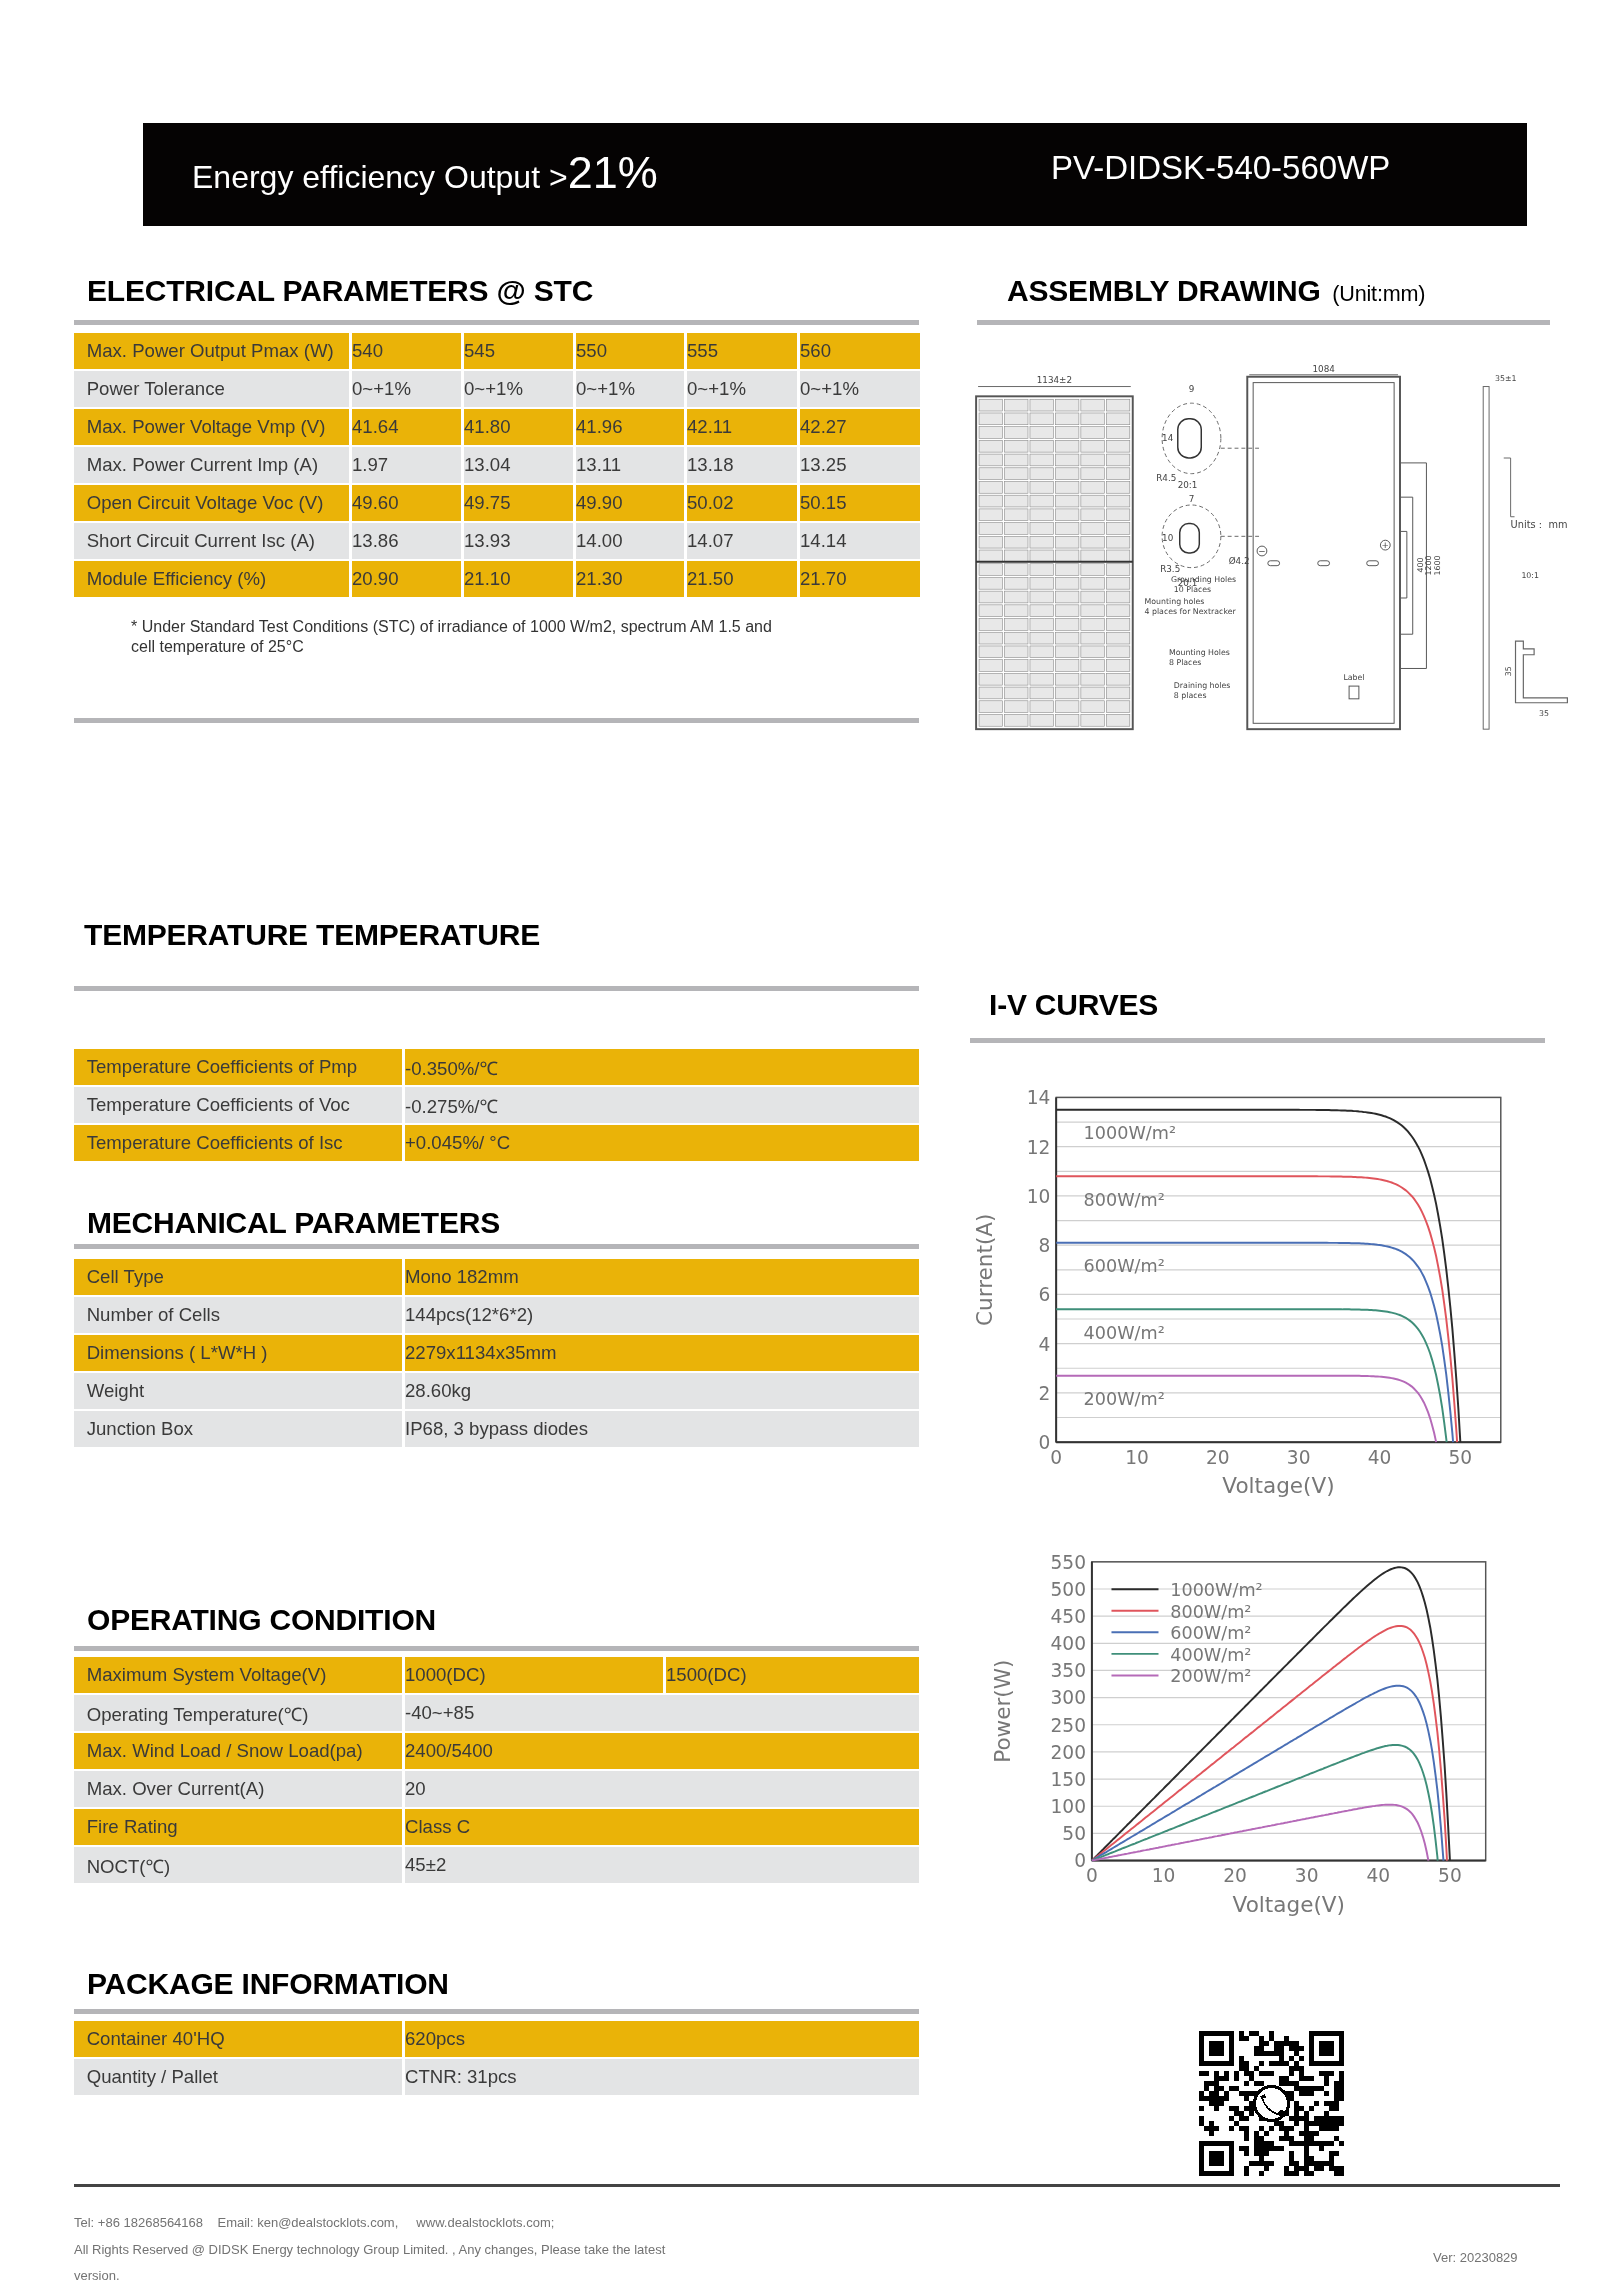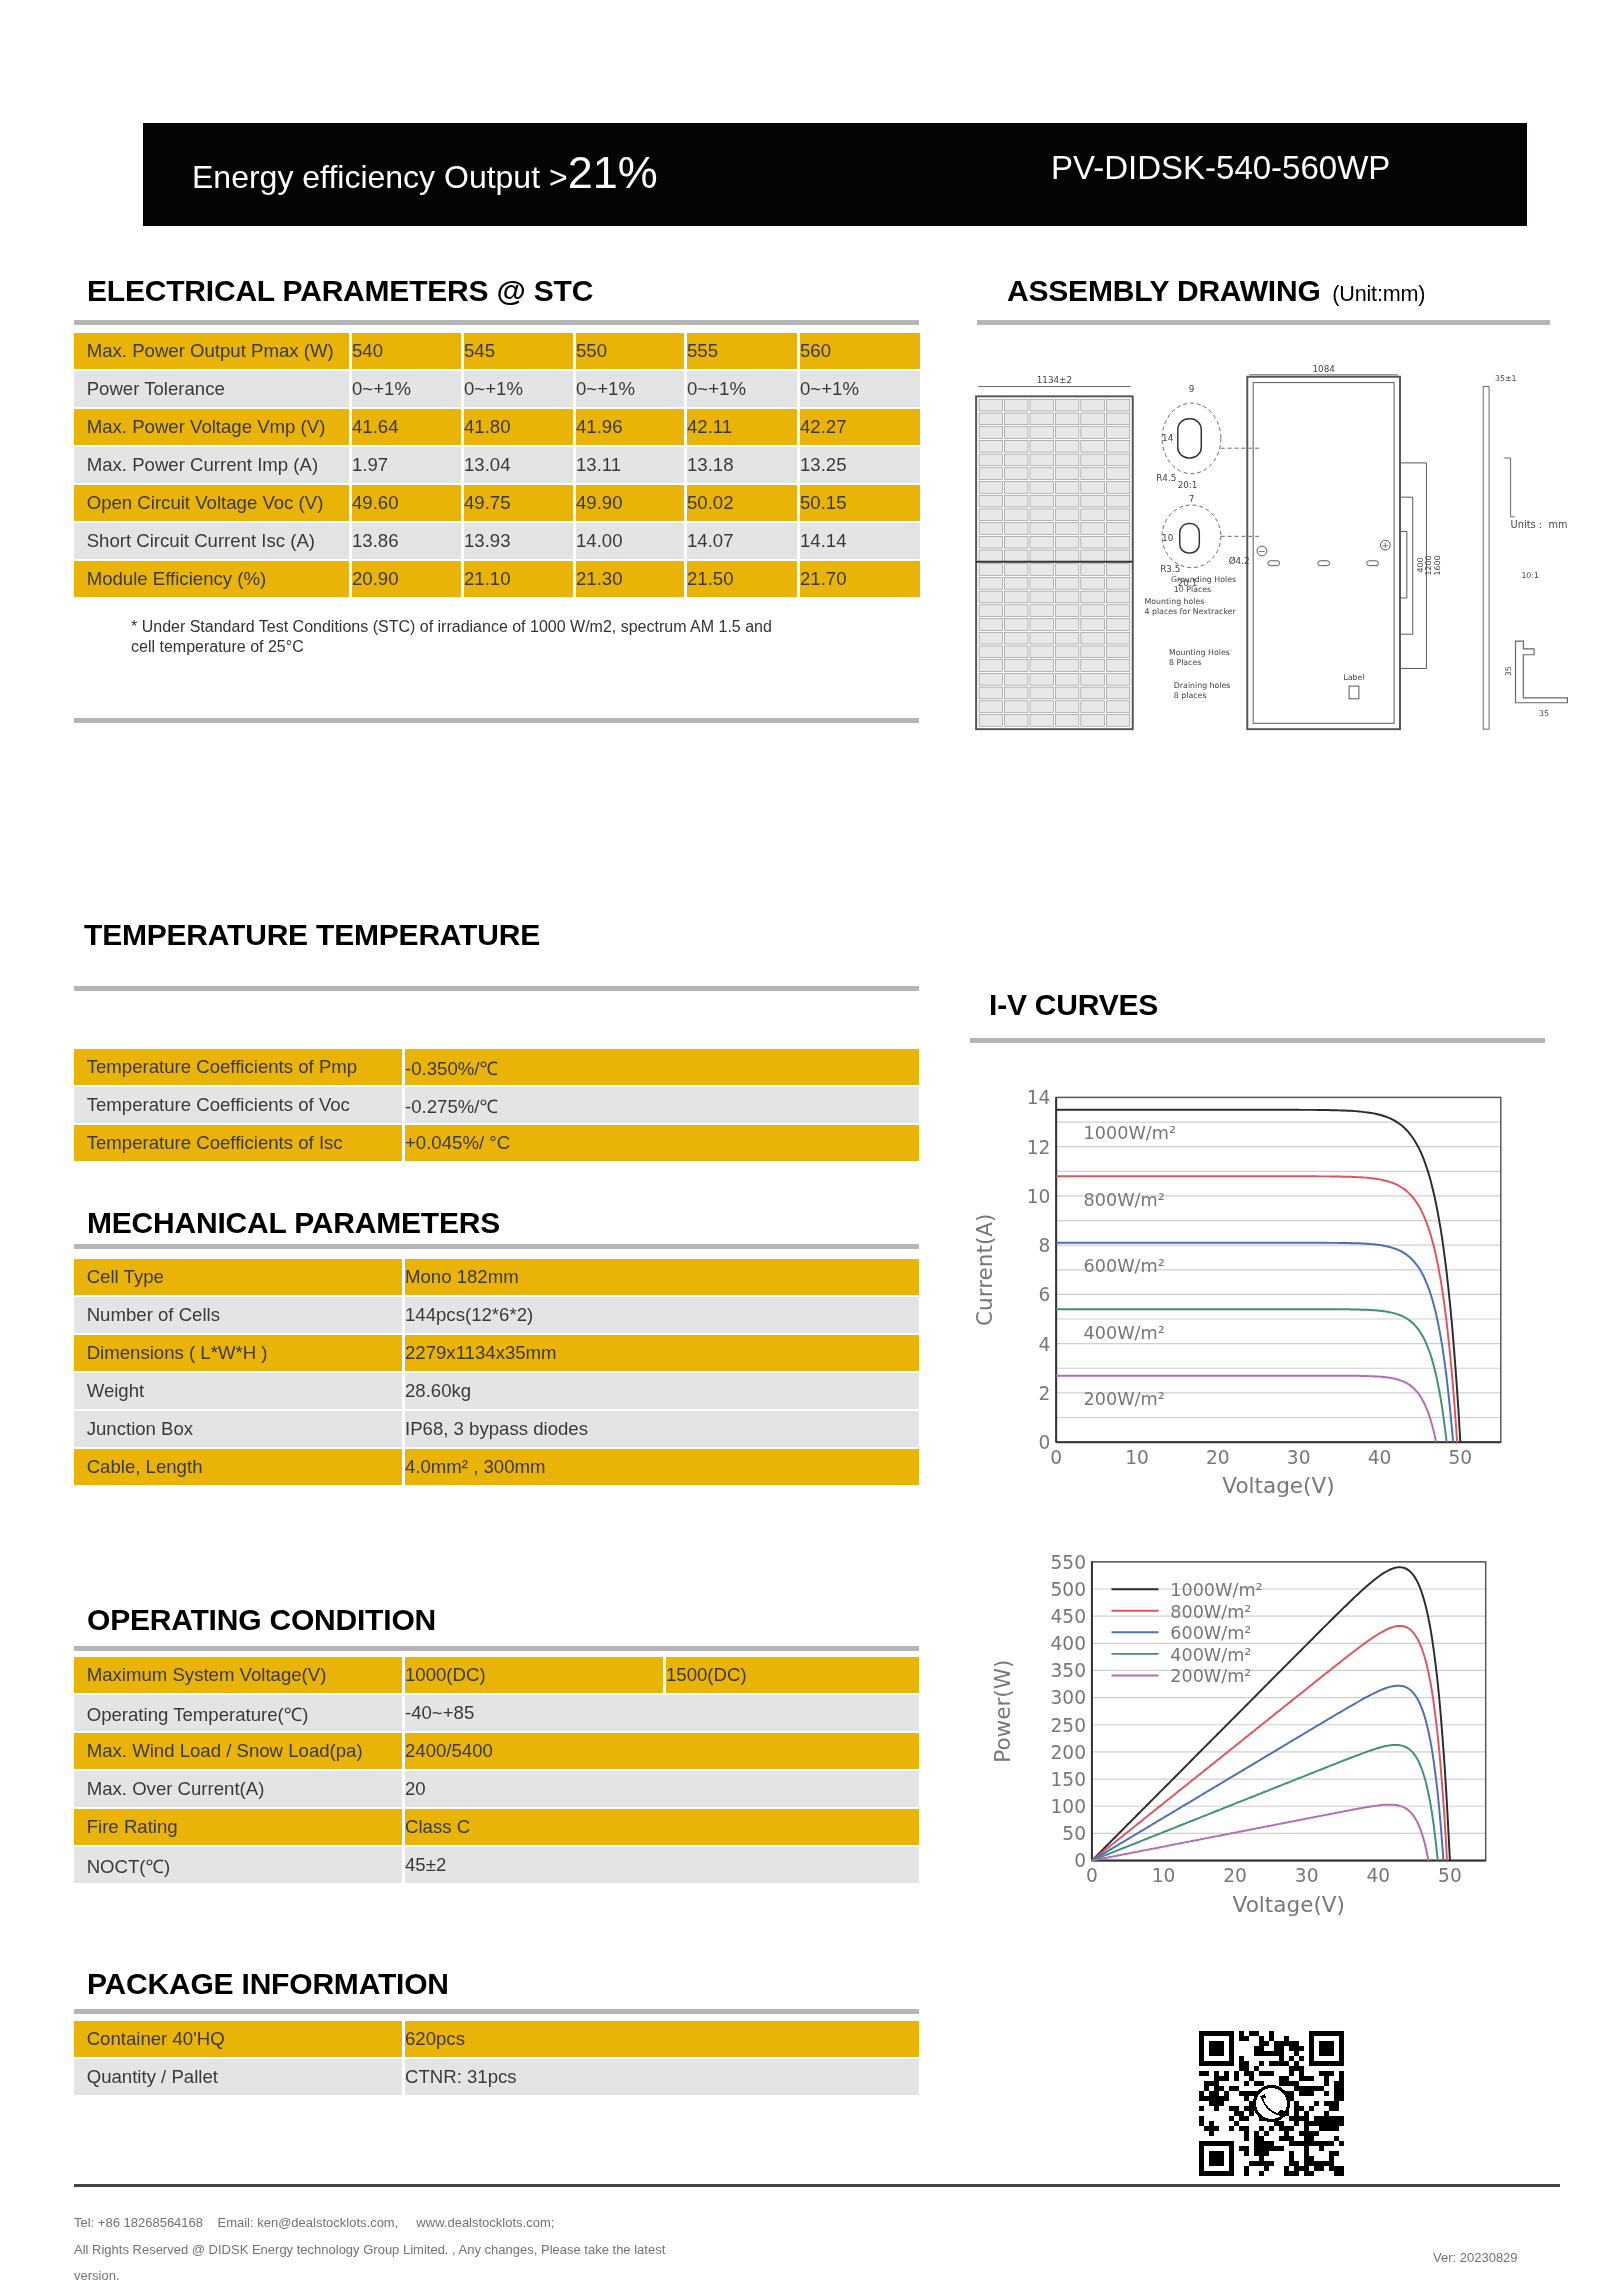--- a/index.html
+++ b/index.html
@@ -382,24 +382,20 @@
         <td class="lab">Dimensions ( L*W*H )</td>
         <td class="val">2279x1134x35mm</td>
       </tr>
       <tr class="l">
         <td class="lab">Weight</td>
         <td class="val">28.60kg</td>
       </tr>
       <tr class="l">
         <td class="lab">Junction Box</td>
         <td class="val">IP68, 3 bypass diodes</td>
-      </tr>
-      <tr class="d">
-        <td class="lab">Cable, Length</td>
-        <td class="val">4.0mm² , 300mm</td>
       </tr>
     </tbody>
 </table>
 
 <div class="abs sec-title" style="left:87px; top:1603px;">OPERATING CONDITION</div>
 <div class="abs rule" style="left:74px; top:1646px; width:845px;"></div>
 <table class="spec" style="left:74px; top:1657px; width:845px;">
   <colgroup>
       <col style="width:331px">
       <col style="width:261px">

